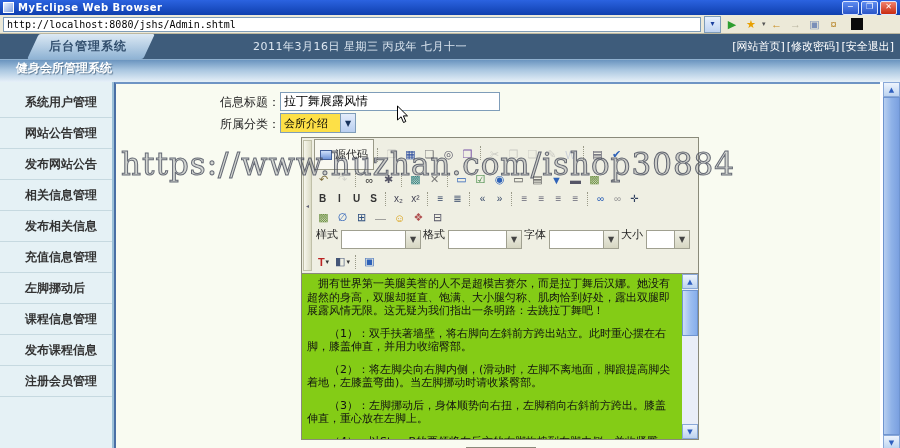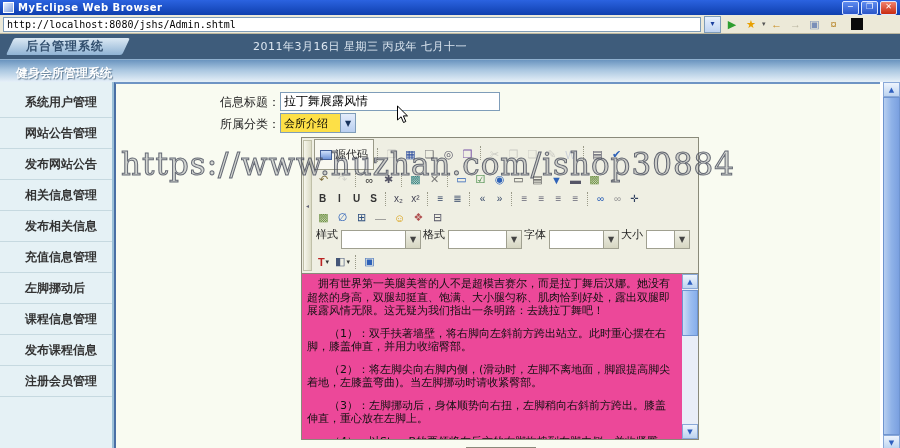--- a/index.html
+++ b/index.html
@@ -20,30 +20,30 @@
               display:flex;align-items:center;padding:0 3px;gap:3px}
   .addr{width:690px;height:13px;font-size:10px;font-family:"DejaVu Sans Mono","Liberation Mono",monospace;
         border:1px solid #7f9db9;padding:0 3px;background:#fff}
   .addr-arrow{width:15px;height:15px;background:linear-gradient(180deg,#e7f0fd,#c0d4f2);
               border:1px solid #7f9db9;font-size:8px;color:#1b3f9e;text-align:center;line-height:14px}
   .bico{width:16px;height:15px;border:0;background:transparent;font-size:11px;line-height:15px;
         text-align:center;padding:0}
   .blacksq{width:12px;height:12px;background:#0a0a0a;margin-left:6px}
   
   .headerbar{height:25px;background:#3e5c7b;display:flex;align-items:center;position:relative}
-  .logo{position:relative;margin-left:18px;height:17px;display:flex;padding:0 8px}
+  .logo{position:relative;margin-left:41px;height:25px;display:flex;align-items:center;padding:0 8px}
   .logo::before{content:"";position:absolute;left:-8px;right:-14px;top:0;bottom:0;
                 background:linear-gradient(180deg,#dce9f4,#8fb3d4);transform:skewX(-25deg);border-radius:2px}
   .logo span{position:relative;font-weight:bold;font-size:12px;color:#324f6e;letter-spacing:1px}
   .hdate{position:absolute;left:253px;top:0;line-height:25px;color:#dde7f1;font-size:11px;letter-spacing:.5px}
   .hlinks{margin-left:auto;padding-right:6px;display:flex;gap:2px}
   .hlinks span{color:#fff;font-size:11px;cursor:pointer}
   
   .subheader{height:22px;background:linear-gradient(180deg,#6a94bf 0%,#a9c6e0 45%,#e6f0f8 100%);
-             display:flex;align-items:flex-end;border-top:1px solid #8fb0cf}
+             display:flex;align-items:flex-start;border-top:1px solid #8fb0cf}
   .subheader span{color:#fff;font-weight:bold;font-size:12px;padding-left:16px;
                   text-shadow:1px 1px 1px rgba(40,70,100,.65)}
   
   .main{display:flex;height:368px}
   .sidebar{width:114px;background:#e5f1f5;border-right:2px solid #9cc0d8;padding-top:5px;box-sizing:border-box}
   .sb-item{height:30px;line-height:30px;padding-left:25px;font-size:12px;font-weight:bold;color:#333;
            border-bottom:1px solid #c6d9e0;cursor:pointer;white-space:nowrap}
   .content{flex:1;background:#f9fbf1;border-top:2px solid #6f94c4;border-left:2px solid #4a6fa5;
            position:relative;padding-top:5px;box-sizing:border-box;overflow:hidden}
   .pagescroll{width:17px;background:#cfdff5;border-left:3px solid #fff;display:flex;flex-direction:column}
@@ -76,21 +76,21 @@
   .tsep{width:1px;height:14px;border-left:1px dotted #9a9a88;margin:0 3px}
   .srcbtn{height:31px;display:flex;align-items:center;gap:3px;padding:0 5px;font-size:11px;color:#222;
           background:#f8f8f0;border:1px solid #9a9a88;cursor:pointer}
   .srcbtn .sic{width:10px;height:8px;background:linear-gradient(180deg,#cfe0fa,#6f94d8);border:1px solid #44609a}
   .combo-label{font-size:11px;color:#222;margin:0 3px 10px 2px;white-space:nowrap}
   .combo{height:17px;background:#fff;border:1px solid #a0a090;display:flex;align-items:stretch;cursor:pointer}
   .combo .cv{flex:1}
   .combo .arr{width:14px;background:linear-gradient(180deg,#f0f0e6,#d6d6c2);border-left:1px solid #a0a090;
               font-size:8px;color:#444;display:flex;align-items:center;justify-content:center}
   .w-style{width:78px}.w-format{width:72px}.w-font{width:68px}.w-size{width:42px}
-  .etext{background:#ec4899;border-top:1px solid #8a8a7a;height:165px;position:relative;overflow:hidden}
+  .etext{background:#84cc16;border-top:1px solid #8a8a7a;height:165px;position:relative;overflow:hidden}
   .etext-body{margin-right:17px;padding:3px 5px;font-size:11px;line-height:13.5px;color:#111;overflow:hidden;height:159px}
   .etext-body p{margin:0 0 9px 0}
   .escroll{position:absolute;right:0;top:0;bottom:0;width:16px;background:#e9eef8;display:flex;flex-direction:column}
   .es-btn{height:15px;background:linear-gradient(180deg,#eef4fd,#bcd3f0);border:1px solid #89a8d8;
           color:#2f5fbf;font-size:7px;display:flex;align-items:center;justify-content:center;box-sizing:border-box}
   .es-thumb{height:46px;background:linear-gradient(90deg,#cdddf5,#9bbdf0 55%,#86aeec);
             border:1px solid #6f94d0;box-sizing:border-box;margin-top:1px}
   .es-track{flex:1}
   
   .submit{display:block;margin:7px 0 0 350px;width:70px;height:19px;font-size:12px;color:#222;
@@ -125,20 +125,25 @@
   <button class="bico" style="color:#7a8fb8">▣</button>
   <button class="bico" style="color:#b8862b">¤</button>
   <span class="blacksq"></span>
 </div>
 
 <div class="headerbar">
   <span class="logo">
     <span>后台管理系统</span>
   </span>
   <span class="hdate">2011年3月16日  星期三  丙戌年  七月十一</span>
+  <span class="hlinks">
+    <span>[网站首页]</span>
+    <span>[修改密码]</span>
+    <span>[安全退出]</span>
+  </span>
 </div>
 <div class="subheader">
   <span>健身会所管理系统</span>
 </div>
 
 <div class="main">
   <div class="sidebar">
     <div class="sb-item">系统用户管理</div>
     <div class="sb-item">网站公告管理</div>
     <div class="sb-item">发布网站公告</div>

